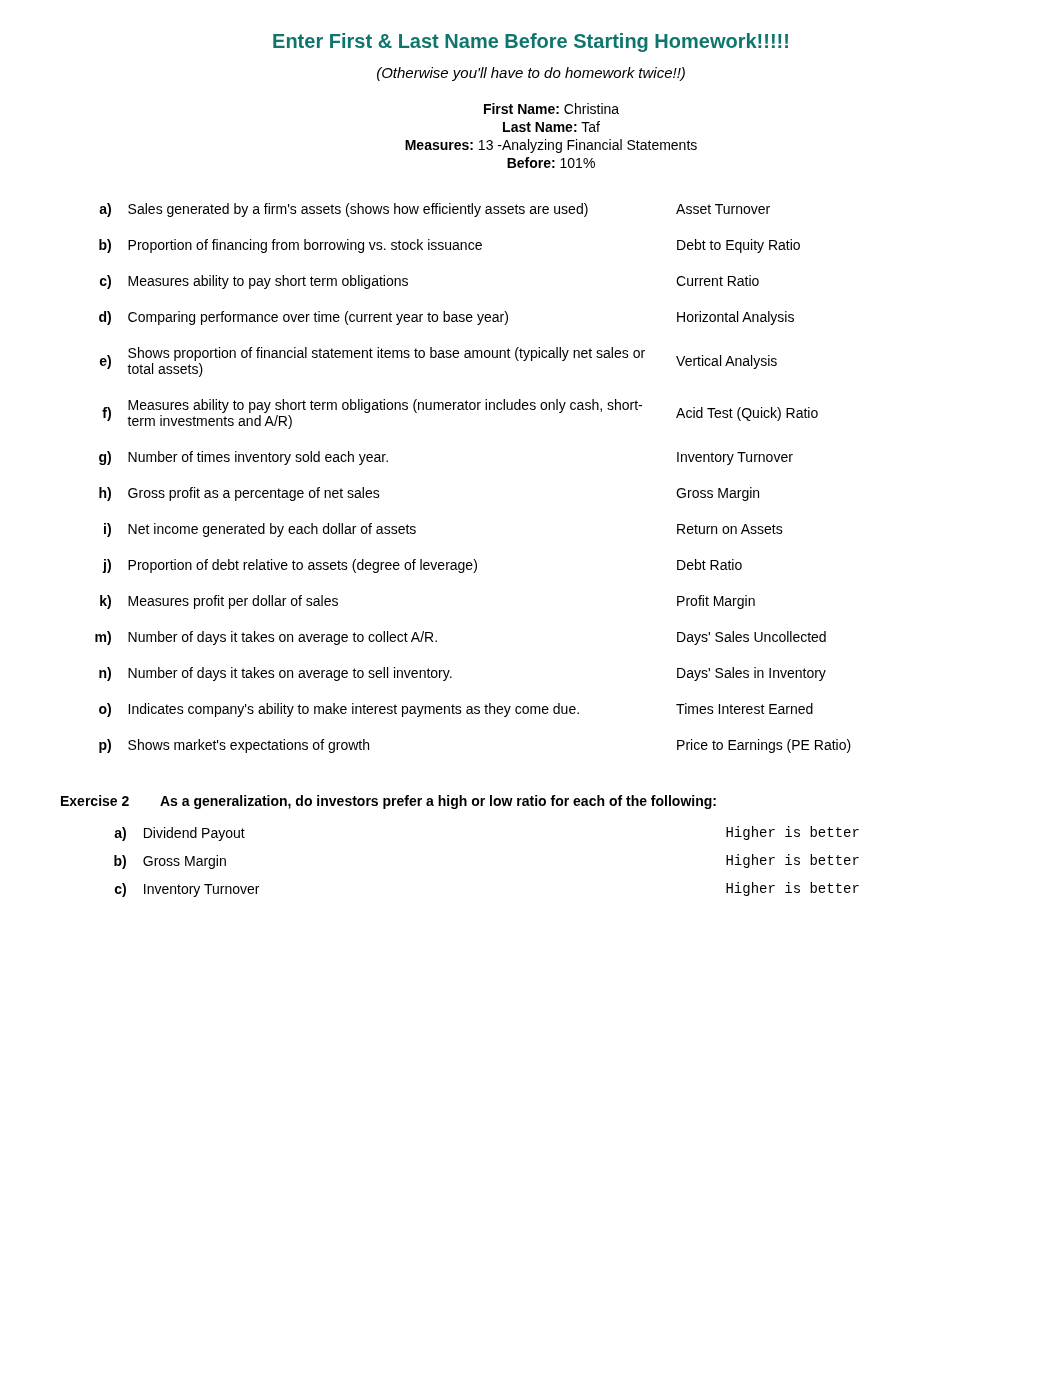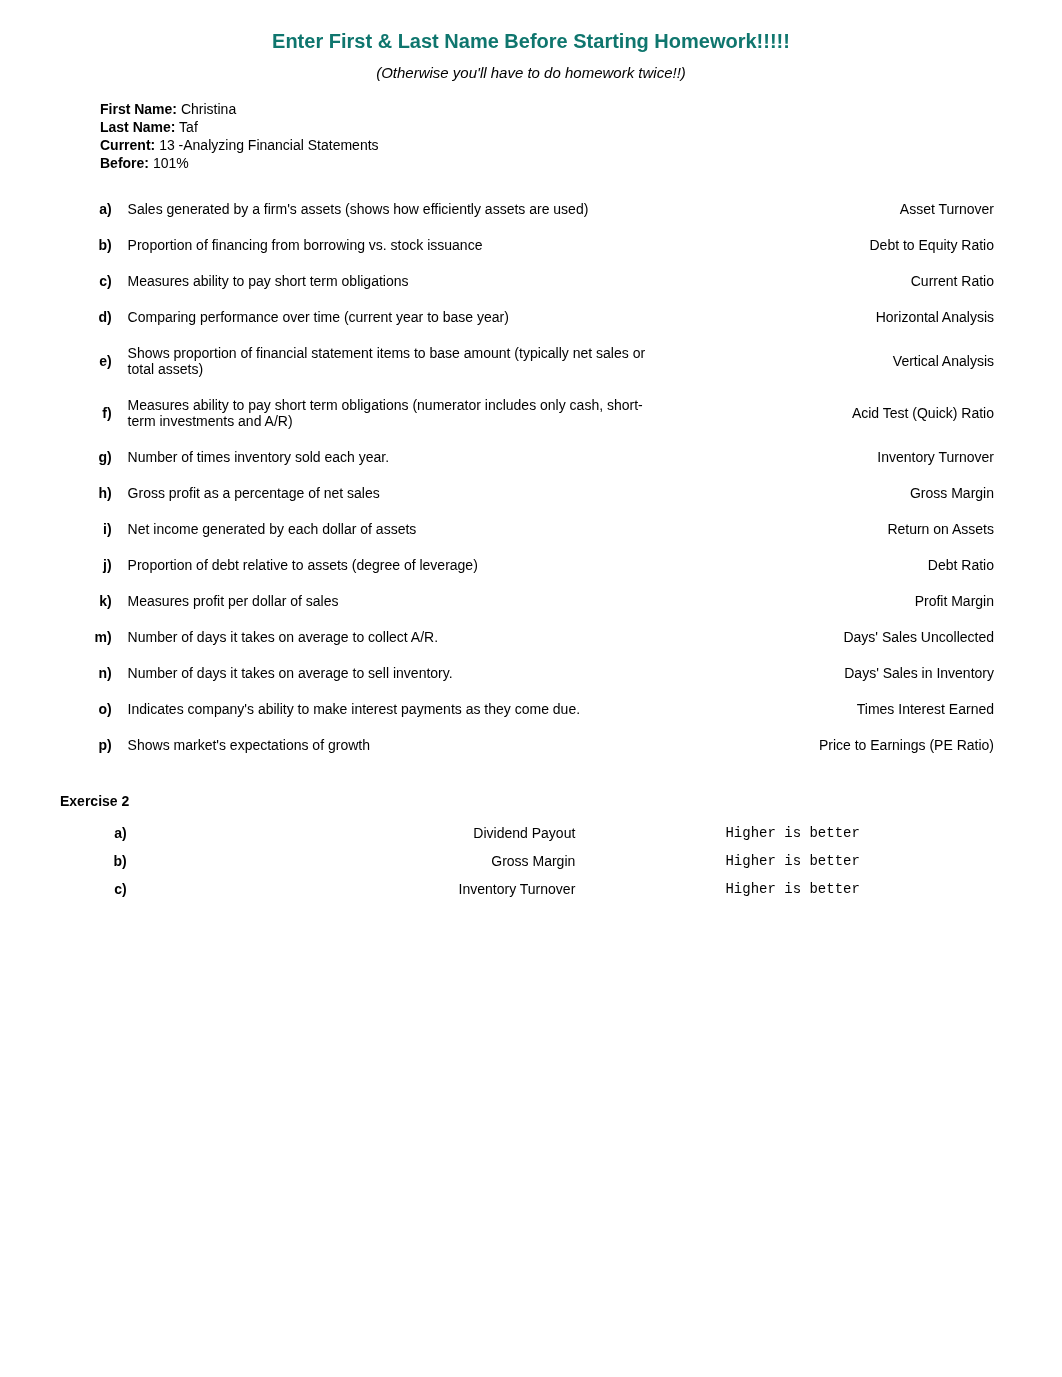--- a/index.html
+++ b/index.html
@@ -24,20 +24,21 @@
       font-size: 15px;
       margin-bottom: 20px;
       margin-top: 11px;
     }
     .student-info {
       margin-bottom: 20px;
       padding-left: 40px;
     }
     .student-info div {
       margin-bottom: 2px;
+      text-align: center;
     }
     .student-info span.label {
       font-weight: bold;
     }
     .exercise-section {
       margin-bottom: 30px;
     }
     .exercise-header {
       display: flex;
       align-items: flex-start;
@@ -67,41 +68,41 @@
       padding-right: 12px;
       vertical-align: middle;
     }
     .col-description {
       width: 460px;
       text-align: left;
       vertical-align: middle;
     }
     .col-answer {
       width: 280px;
-      text-align: right;
+      text-align: left;
       vertical-align: middle;
     }
     .exercise2-table {
       width: 100%;
       border-collapse: collapse;
       margin-top: 6px;
     }
     .exercise2-table tr td {
       padding: 6px 8px;
       vertical-align: middle;
     }
     .ex2-col-letter {
       width: 50px;
       font-weight: bold;
       text-align: right;
       padding-right: 12px;
     }
     .ex2-col-item {
       width: 300px;
-      text-align: right;
+      text-align: left;
     }
     .ex2-col-answer {
       width: 280px;
       text-align: center;
       font-family: Liberation Mono, monospace;
     }
   </style>
 </head>
 <body>
 
@@ -111,21 +112,21 @@
 <div class="student-info">
   <div>
     <span class="label">First Name:</span>
     <span>Christina</span>
   </div>
   <div>
     <span class="label">Last Name:</span>
     <span>Taf</span>
   </div>
   <div>
-    <span class="label">Current:</span>
+    <span class="label">Measures:</span>
     <span>13 -Analyzing Financial Statements</span>
   </div>
   <div>
     <span class="label">Before:</span>
     <span>101%</span>
   </div>
 </div>
 
 <div class="exercise-section">
   <table class="matching-table">
@@ -205,20 +206,21 @@
     <td class="col-description">Shows market's expectations of growth</td>
     <td class="col-answer">Price to Earnings (PE Ratio)</td>
   </tr>
       </tbody>
   </table>
 </div>
 
 <div class="exercise-section">
   <div class="exercise-header">
     <div class="exercise-label">Exercise 2</div>
+    <div class="exercise-instruction">As a generalization, do investors prefer a high or low ratio for each of the following:</div>
   </div>
   <table class="exercise2-table">
     <tbody id="exercise2-body">
     <tr>
     <td class="ex2-col-letter">a)</td>
     <td class="ex2-col-item">Dividend Payout</td>
     <td class="ex2-col-answer">Higher is better</td>
   </tr>
         <tr>
     <td class="ex2-col-letter">b)</td>

